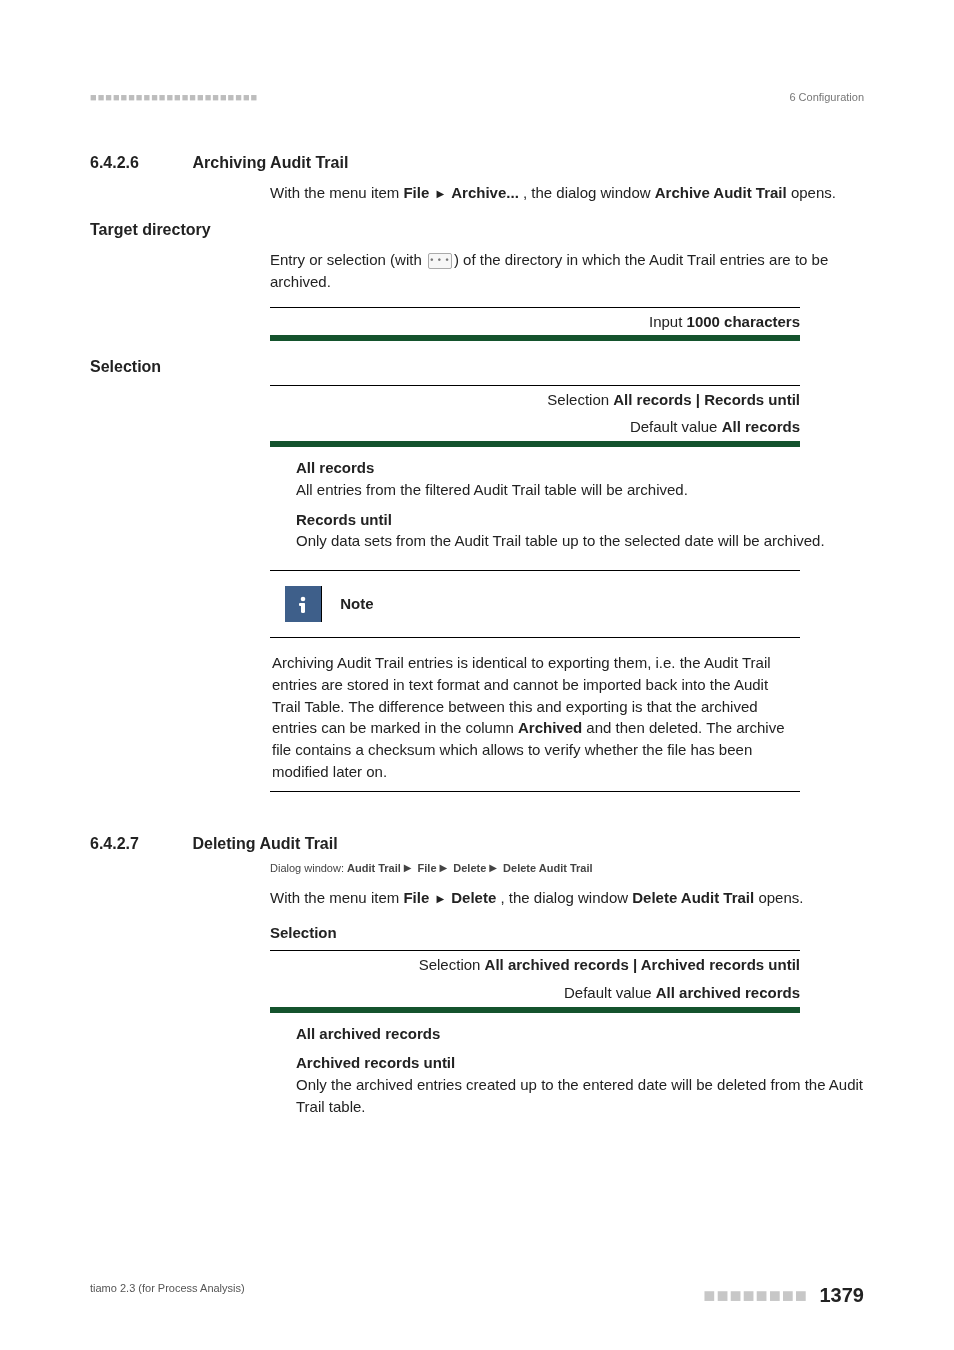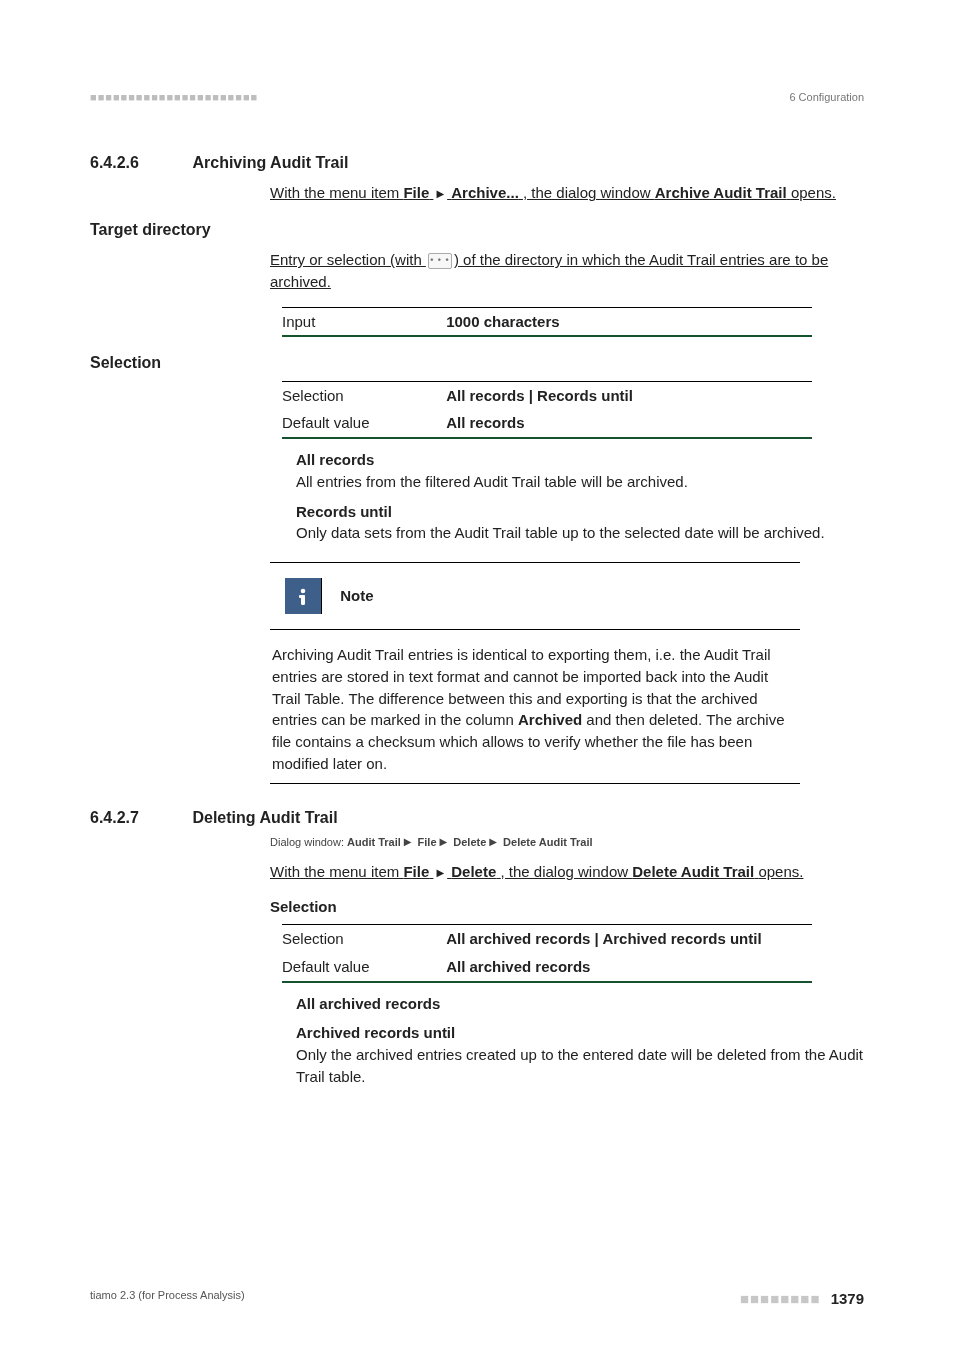--- a/index.html
+++ b/index.html
@@ -45,21 +45,21 @@
   }
 
   .dialog-path {
     font-size: 11px;
     color: #444;
     margin-bottom: 10px;
   }
   .dialog-path .b { font-weight: bold; }
   .tri { display:inline-block; margin:0 3px; font-size:10px; position:relative; top:-1px; }
 
-  .para { margin: 8px 0 14px 0; text-decoration: underline; }
+  .para { margin: 8px 0 14px 0; }
   .b { font-weight: bold; }
 
   .sidehead {
     font-weight: bold;
     margin: 14px 0 6px 0;
     font-size: 16px;
   }
 
   .bracket-icon {
     display:inline-block;
@@ -72,23 +72,24 @@
     line-height:12px;
     color:#777;
     font-weight:bold;
     letter-spacing:1px;
     background:#f7f7f7;
     margin:0 2px;
   }
 
   .kvtable {
     border-top: 1px solid #000;
-    border-bottom: 2px solid #14532d;
-    margin: 6px 0 10px 12px;
+    border-bottom: 6px solid #14532d;
+    margin: 6px 0 10px 0;
     width: 530px;
+    text-align: right;
   }
   .kvrow {
     padding: 3px 0;
   }
   .kvrow .k {
     display: inline-block;
     width: 160px;
     vertical-align: top;
     color: #222;
   }
@@ -153,21 +154,21 @@
   .footer {
     position: absolute;
     bottom: 40px;
     left: 90px;
     right: 90px;
     font-size: 11px;
     color: #555;
   }
   .footer .pg {
     float: right;
-    font-size: 15px;
+    font-size: 20px;
     font-weight: bold;
     color: #222;
   }
   .footer .fsq {
     letter-spacing: 1px;
     color: #c7c7c7;
     margin-right: 6px;
     font-weight:bold;
   }
 </style>
@@ -244,21 +245,21 @@
         <span class="note-label">Note</span>
       </div>
       <div class="note-body">
         <span>Archiving Audit Trail entries is identical to exporting them, i.e. the Audit Trail entries are stored in text format and cannot be imported back into the Audit Trail Table. The difference between this and exporting is that the archived entries can be marked in the column </span>
         <span class="b">Archived</span>
         <span> and then deleted. The archive file contains a checksum which allows to verify whether the file has been modified later on.</span>
       </div>
     </div>
   </div>
 
-  <div class="h3row" style="margin-top:22px;">
+  <div class="h3row" style="margin-top:40px;">
     <span class="num">6.4.2.7</span>
     <span class="title">Deleting Audit Trail</span>
   </div>
 
   <div class="indent">
     <div class="dialog-path">
       <span>Dialog window: </span>
       <span class="b">Audit Trail</span><span class="tri">▶</span>
       <span class="b">File</span><span class="tri">▶</span>
       <span class="b">Delete</span><span class="tri">▶</span>

